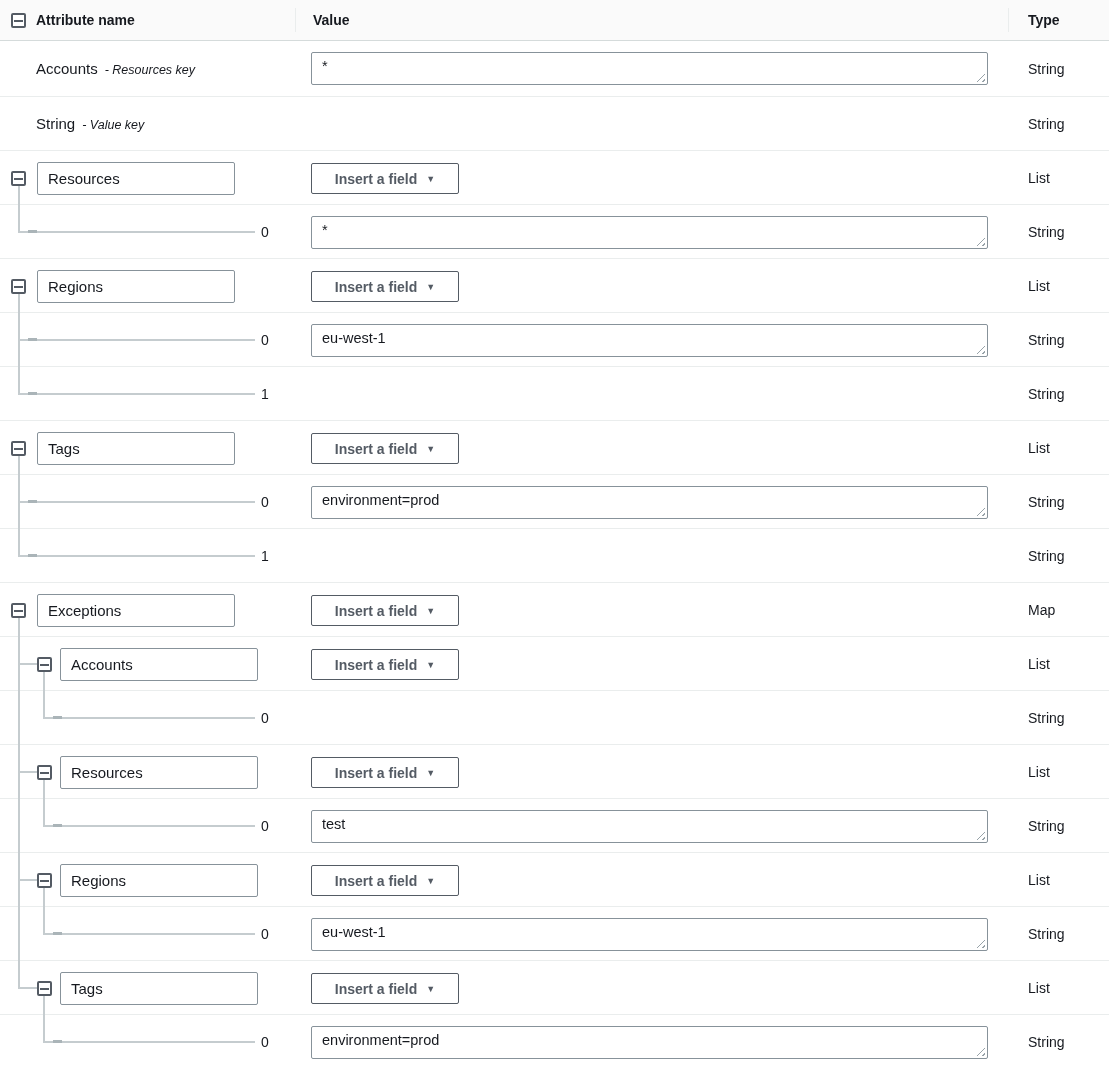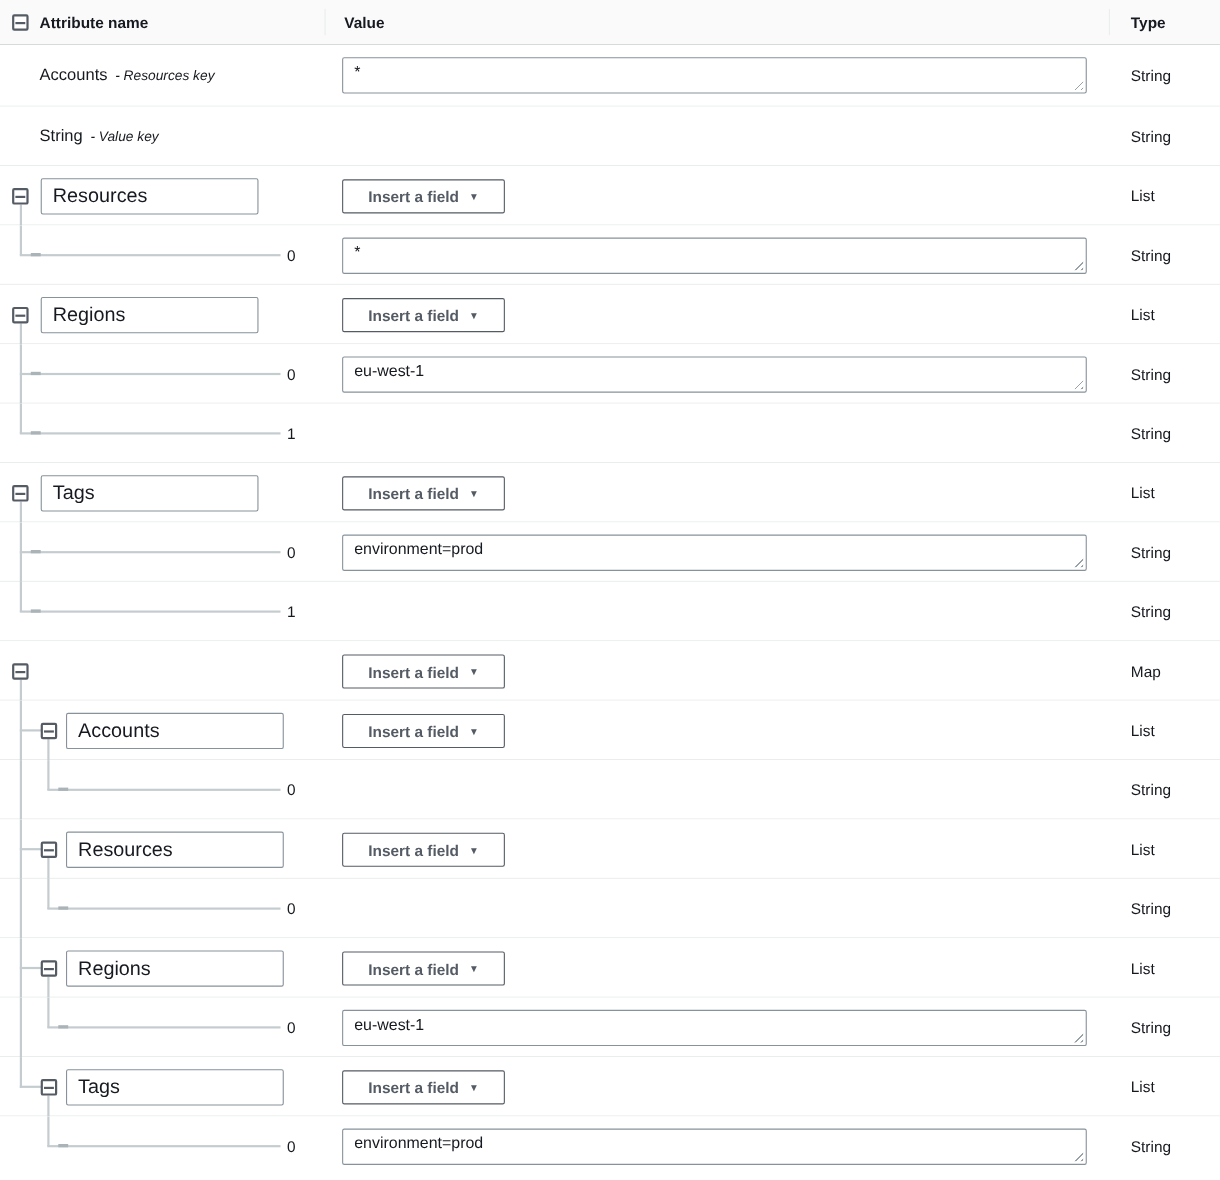--- a/index.html
+++ b/index.html
@@ -42,21 +42,21 @@
   .tl { position:absolute; background:#c5cccf; }
   .tl.v { width:2px; }
   .tl.h { height:2px; top:26px; }
   .tl.dash { height:3px; top:25px; width:9px; background:#aab4b8; }
 
   
   .name-input {
     position:absolute; top:11px; height:33px; width:198px;
     border:1px solid #87929a; border-radius:2px; background:#fff;
     padding:0 10px; font-family:"Liberation Sans", sans-serif;
-    font-size:18px; color:#16191f;
+    font-size:15px; color:#16191f;
   }
   .ni-root { left:37px; }
   .ni-nest { left:60px; }
 
   
   .key-label { position:absolute; left:36px; top:50%; transform:translateY(-50%); white-space:nowrap; }
   .kname { font-size:15px; color:#16191f; }
   .ksuffix { font-size:12.5px; font-style:italic; margin-left:7px; color:#16191f; }
 
   
@@ -204,20 +204,21 @@
     <i class="tl v" style="left:18px;top:0;height:27px"></i>
     <i class="tl h" style="left:18px;width:237px"></i>
     <i class="tl dash" style="left:28px"></i>
     <span class="index-label">1</span>
     <span class="type-label">String</span>
   </div>
 
   <div class="row">
     <i class="tl v" style="left:18px;top:35px;height:19px"></i>
     <button class="minus-btn minus-root"></button>
+    <input class="name-input ni-root" value="Exceptions" style="">
     <button class="insert-btn">
       <span>Insert a field</span>
       <span class="caret">▼</span>
     </button>
     <span class="type-label">Map</span>
   </div>
 
   <div class="row">
     <i class="tl v" style="left:18px;top:0;height:54px"></i>
     <i class="tl h" style="left:18px;width:20px"></i>
@@ -252,20 +253,24 @@
     </button>
     <span class="type-label">List</span>
   </div>
 
   <div class="row">
     <i class="tl v" style="left:18px;top:0;height:54px"></i>
     <i class="tl v" style="left:43px;top:0;height:27px"></i>
     <i class="tl h" style="left:43px;width:212px"></i>
     <i class="tl dash" style="left:53px"></i>
     <span class="index-label">0</span>
+    <div class="value-wrap">
+      <textarea class="value-field" spellcheck="false" style="">test</textarea>
+      <span class="grip"></span>
+    </div>
     <span class="type-label">String</span>
   </div>
 
   <div class="row">
     <i class="tl v" style="left:18px;top:0;height:54px"></i>
     <i class="tl h" style="left:18px;width:20px"></i>
     <i class="tl v" style="left:43px;top:35px;height:19px"></i>
     <button class="minus-btn minus-nest"></button>
     <input class="name-input ni-nest" value="Regions" style="">
     <button class="insert-btn">

